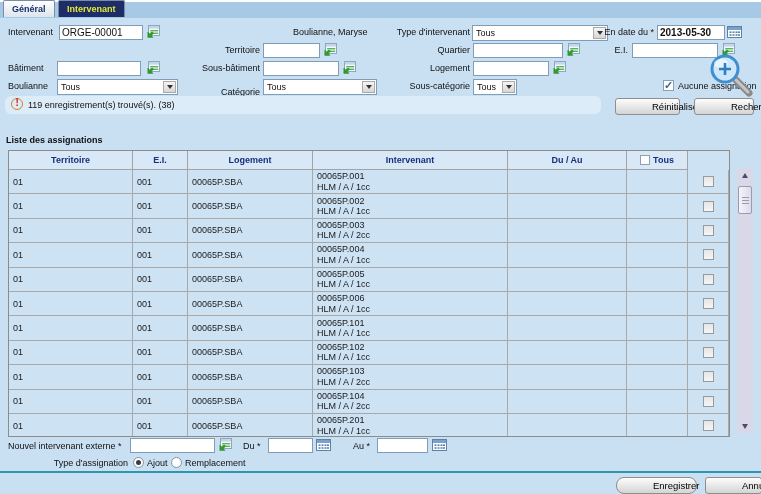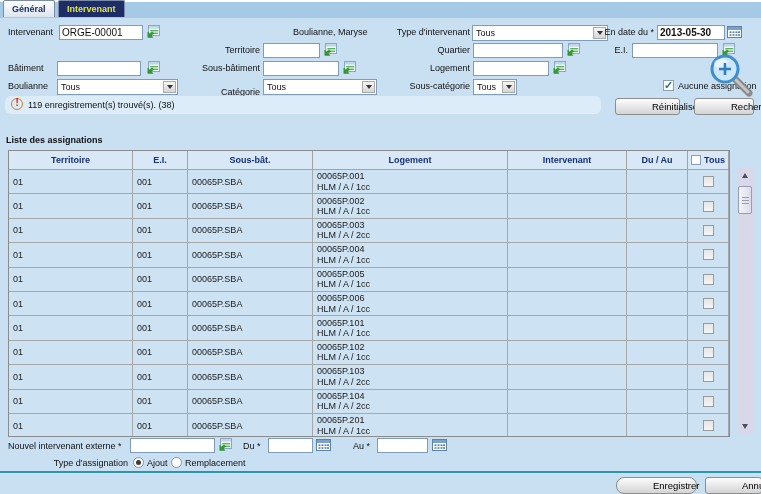--- a/index.html
+++ b/index.html
@@ -185,21 +185,20 @@
     <span class="lbl" style="left:23px;top:4px;">119 enregistrement(s) trouvé(s). (38)</span>
   </div>
   <div class="btn" style="left:615px;top:98px;width:65px;">Réinitialiser</div>
   <div class="btn" style="left:694px;top:98px;width:60px;">Rechercher</div>
 
   <div class="tbl-title">Liste des assignations</div>
   <div class="tbl">
     <div class="tgrid">
       <div class="th">Territoire</div>
       <div class="th">E.I.</div>
-      <div class="th">Sous-bât.</div>
       <div class="th">Logement</div>
       <div class="th">Intervenant</div>
       <div class="th">Du / Au</div>
       <div class="th">
         <span class="hd-cb" style="position:relative;flex:none;"></span>
         <span>Tous</span>
       </div>
     </div>
     <div>
   <div class="tgrid trow">

